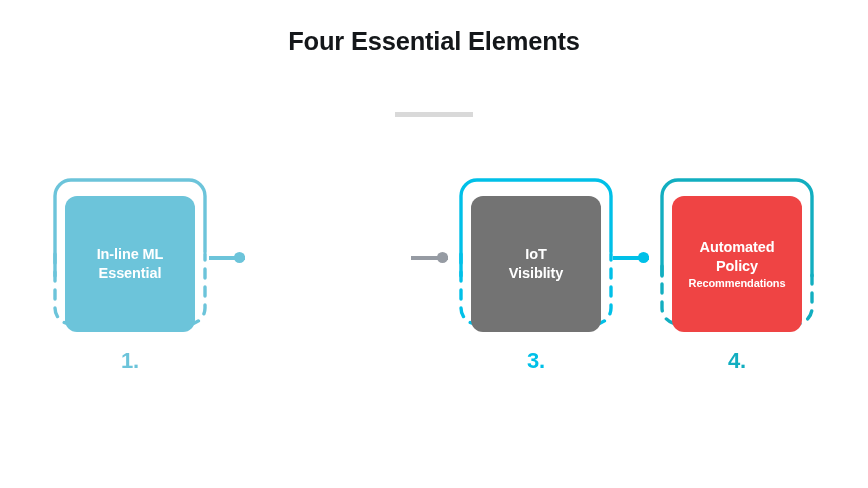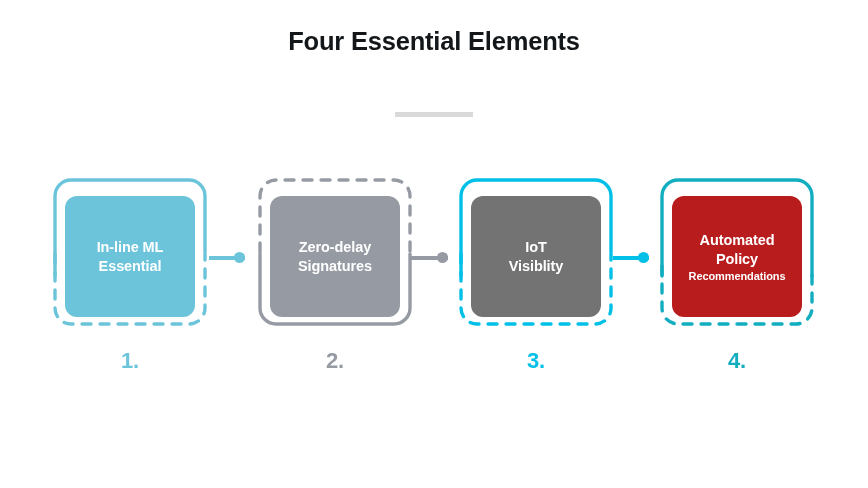--- a/index.html
+++ b/index.html
@@ -75,21 +75,21 @@
     display: block;
     overflow: visible;
   }
 
   
   .tile {
     position: absolute;
     top: 20px;
     left: 14px;
     width: 130px;
-    height: 121px;
+    height: 136px;
     border-radius: 12px;
     display: flex;
     flex-direction: column;
     align-items: center;
     justify-content: center;
     box-sizing: border-box;
     padding: 0 6px;
   }
   .tile-label {
     color: #ffffff;
@@ -165,35 +165,20 @@
         <path d="M 4 78 L 4 132 A 16 16 0 0 0 20 148 L 138 148 A 16 16 0 0 0 154 132 L 154 78" fill="none" stroke="#6cc4da" stroke-width="3.4" stroke-linecap="round" stroke-dasharray="9 9"></path>
       </svg>
     </div>
     <div class="tile" style="background:#6cc4da">
       <div class="tile-label">In-line ML</div>
       <div class="tile-label">Essential</div>
     </div>
     <div class="number" style="color:#6cc4da">1.</div>
   </div>
 
-  <div class="cell c1">
-    <div class="frame">
-      <svg width="158" height="152" viewBox="0 0 158 152">
-
-        <path d="M 4 76 L 4 20 A 16 16 0 0 1 20 4 L 138 4 A 16 16 0 0 1 154 20 L 154 76" fill="none" stroke="#969ba3" stroke-width="3.4" stroke-linecap="round" stroke-dasharray="9 9"></path>
-
-        <path d="M 154 78 L 154 132 A 16 16 0 0 1 138 148 L 20 148 A 16 16 0 0 1 4 132 L 4 78" fill="none" stroke="#969ba3" stroke-width="3.4" stroke-linecap="round"></path>
-      </svg>
-    </div>
-    <div class="tile" style="background:#969ba3">
-      <div class="tile-label">Zero-delay</div>
-      <div class="tile-label">Signatures</div>
-    </div>
-    <div class="number" style="color:#969ba3">2.</div>
-  </div>
 
   <div class="cell c2">
     <div class="frame">
       <svg width="158" height="152" viewBox="0 0 158 152">
         <path d="M 4 100 L 4 20 A 16 16 0 0 1 20 4 L 138 4 A 16 16 0 0 1 154 20 L 154 76" fill="none" stroke="#00c0e8" stroke-width="3.4" stroke-linecap="round"></path>
         <path d="M 4 78 L 4 132 A 16 16 0 0 0 20 148 L 138 148 A 16 16 0 0 0 154 132 L 154 78" fill="none" stroke="#00c0e8" stroke-width="3.4" stroke-linecap="round" stroke-dasharray="9 9"></path>
       </svg>
     </div>
     <div class="tile" style="background:#737373">
       <div class="tile-label">IoT</div>
@@ -203,21 +188,21 @@
   </div>
 
   <div class="cell c3">
     <div class="frame">
       <svg width="158" height="152" viewBox="0 0 158 152">
 
         <path d="M 4 100 L 4 20 A 16 16 0 0 1 20 4 L 138 4 A 16 16 0 0 1 154 20 L 154 100" fill="none" stroke="#12aec0" stroke-width="3.4" stroke-linecap="round"></path>
         <path d="M 4 90 L 4 132 A 16 16 0 0 0 20 148 L 138 148 A 16 16 0 0 0 154 132 L 154 90" fill="none" stroke="#12aec0" stroke-width="3.4" stroke-linecap="round" stroke-dasharray="9 9"></path>
       </svg>
     </div>
-    <div class="tile" style="background:#b91c1c">
+    <div class="tile" style="background:#ef4444">
       <div class="tile-label">Automated</div>
       <div class="tile-label">Policy</div>
       <div class="tile-sub">Recommendations</div>
     </div>
     <div class="number" style="color:#12aec0">4.</div>
   </div>
 
 </div>
 
 <div class="connector k0">

